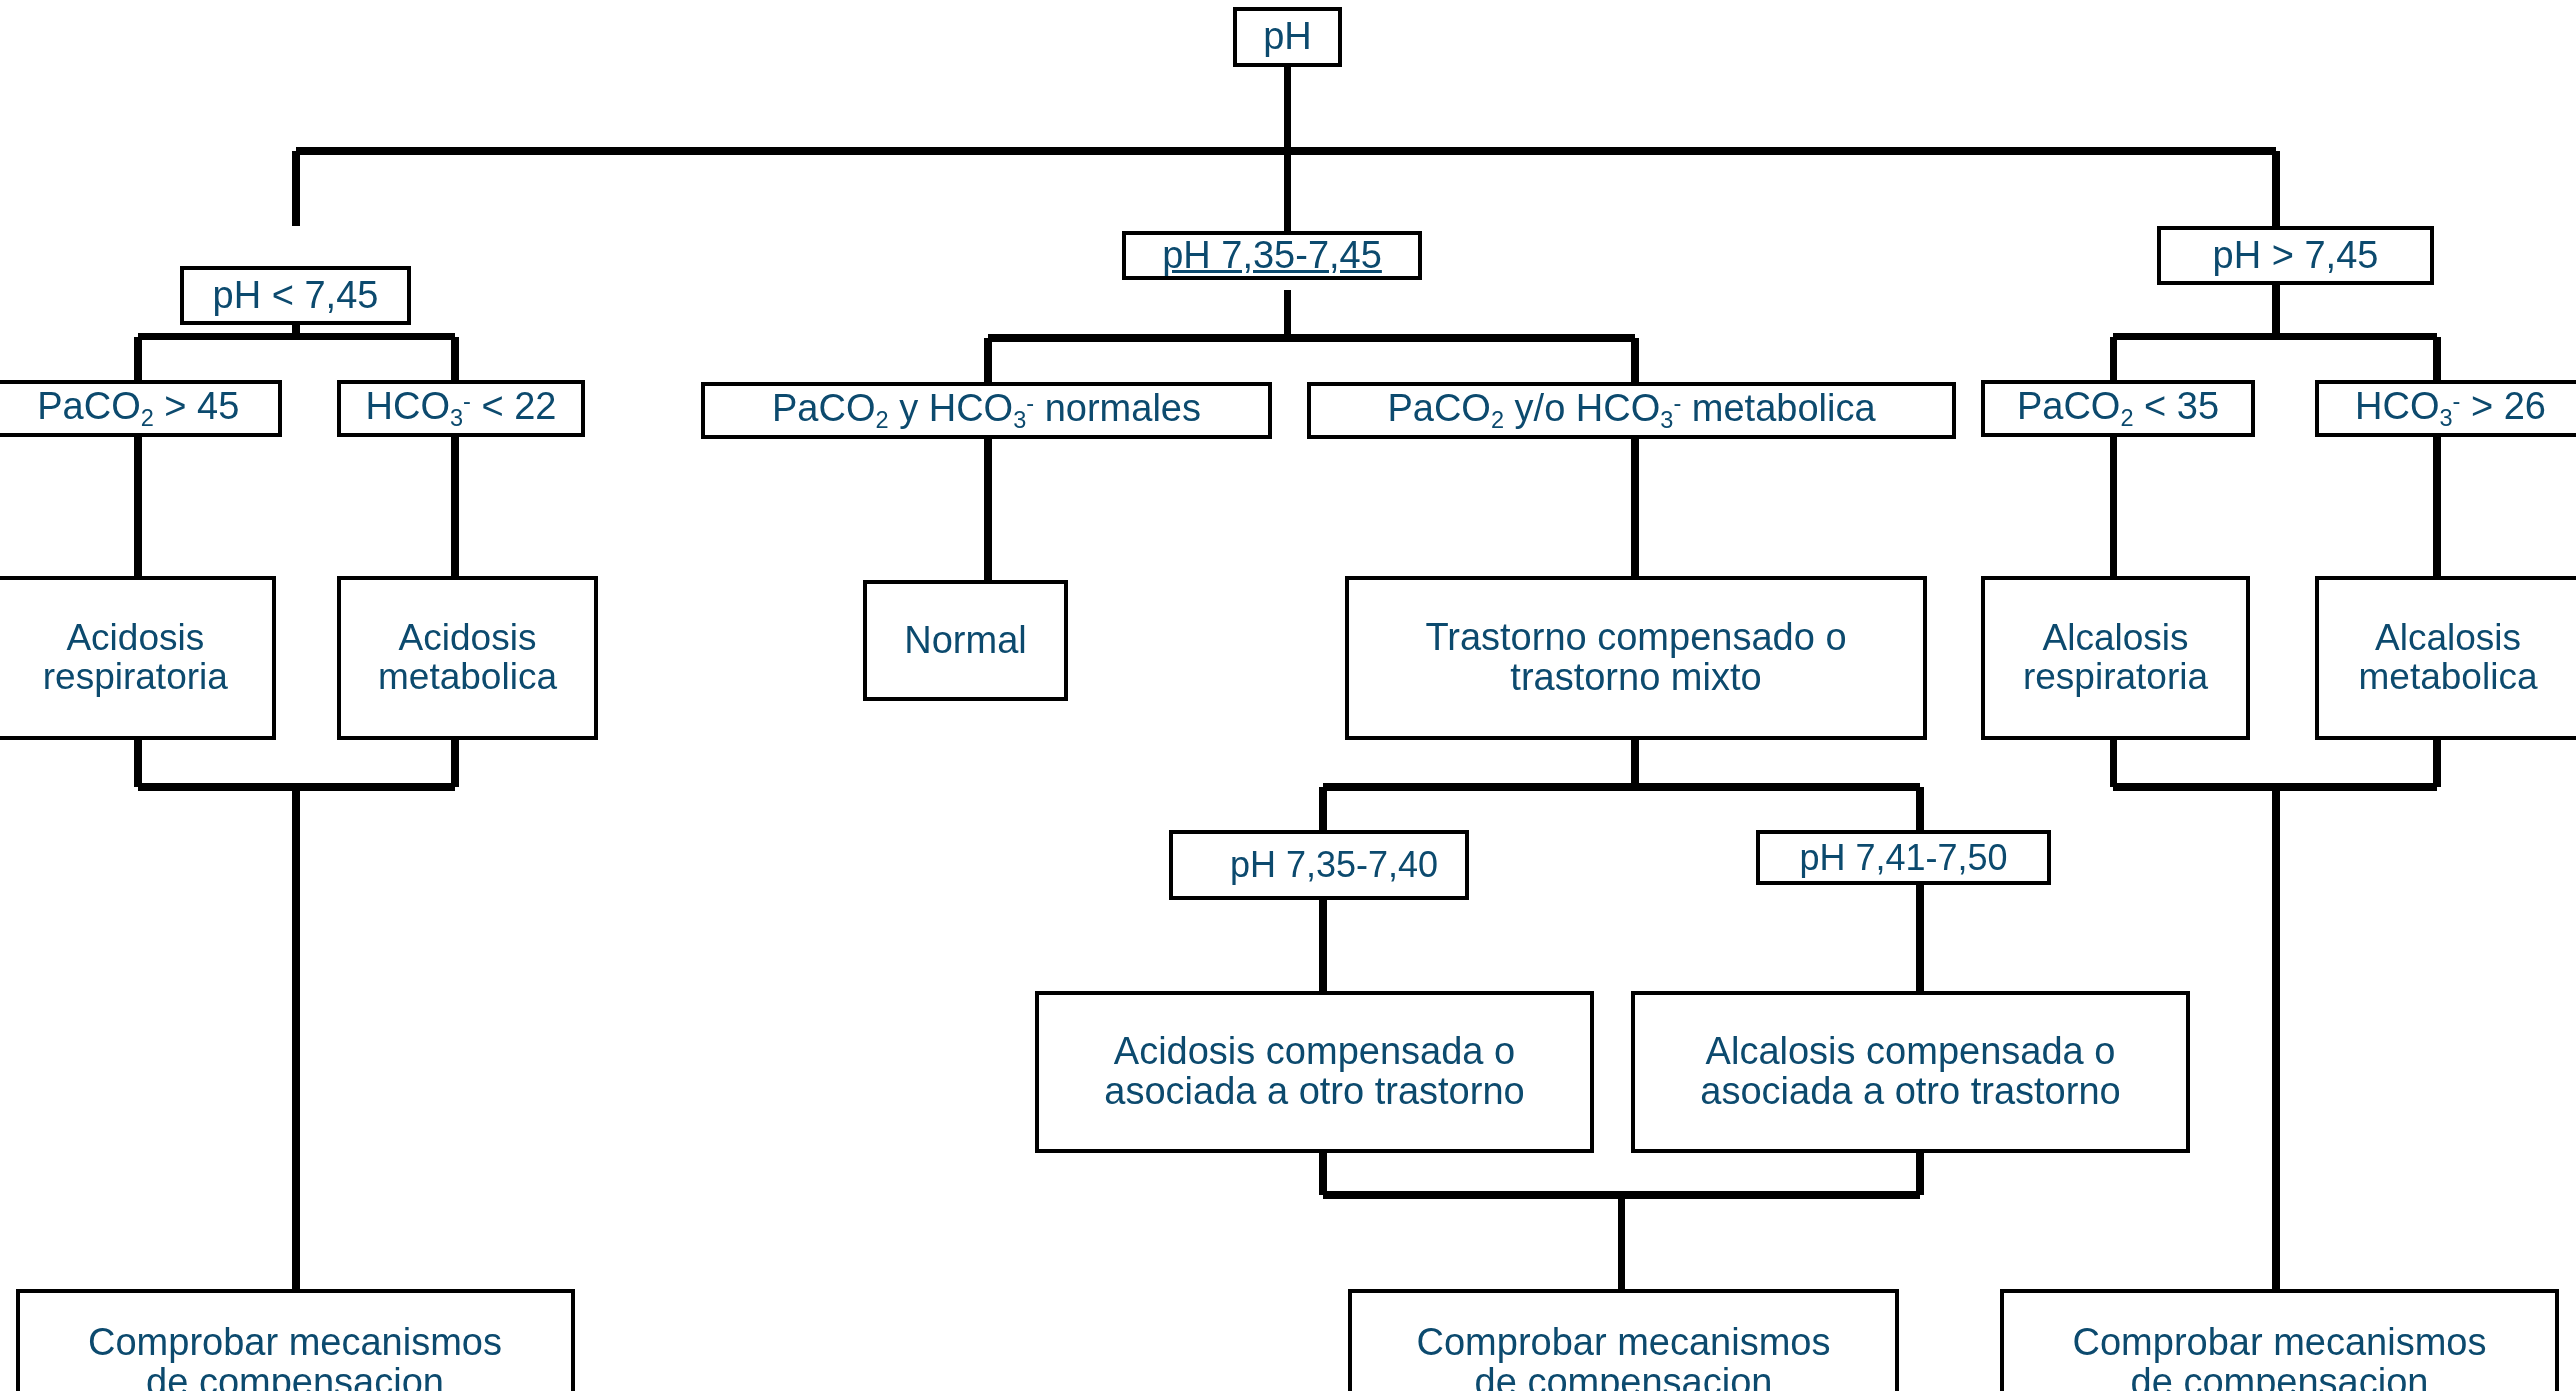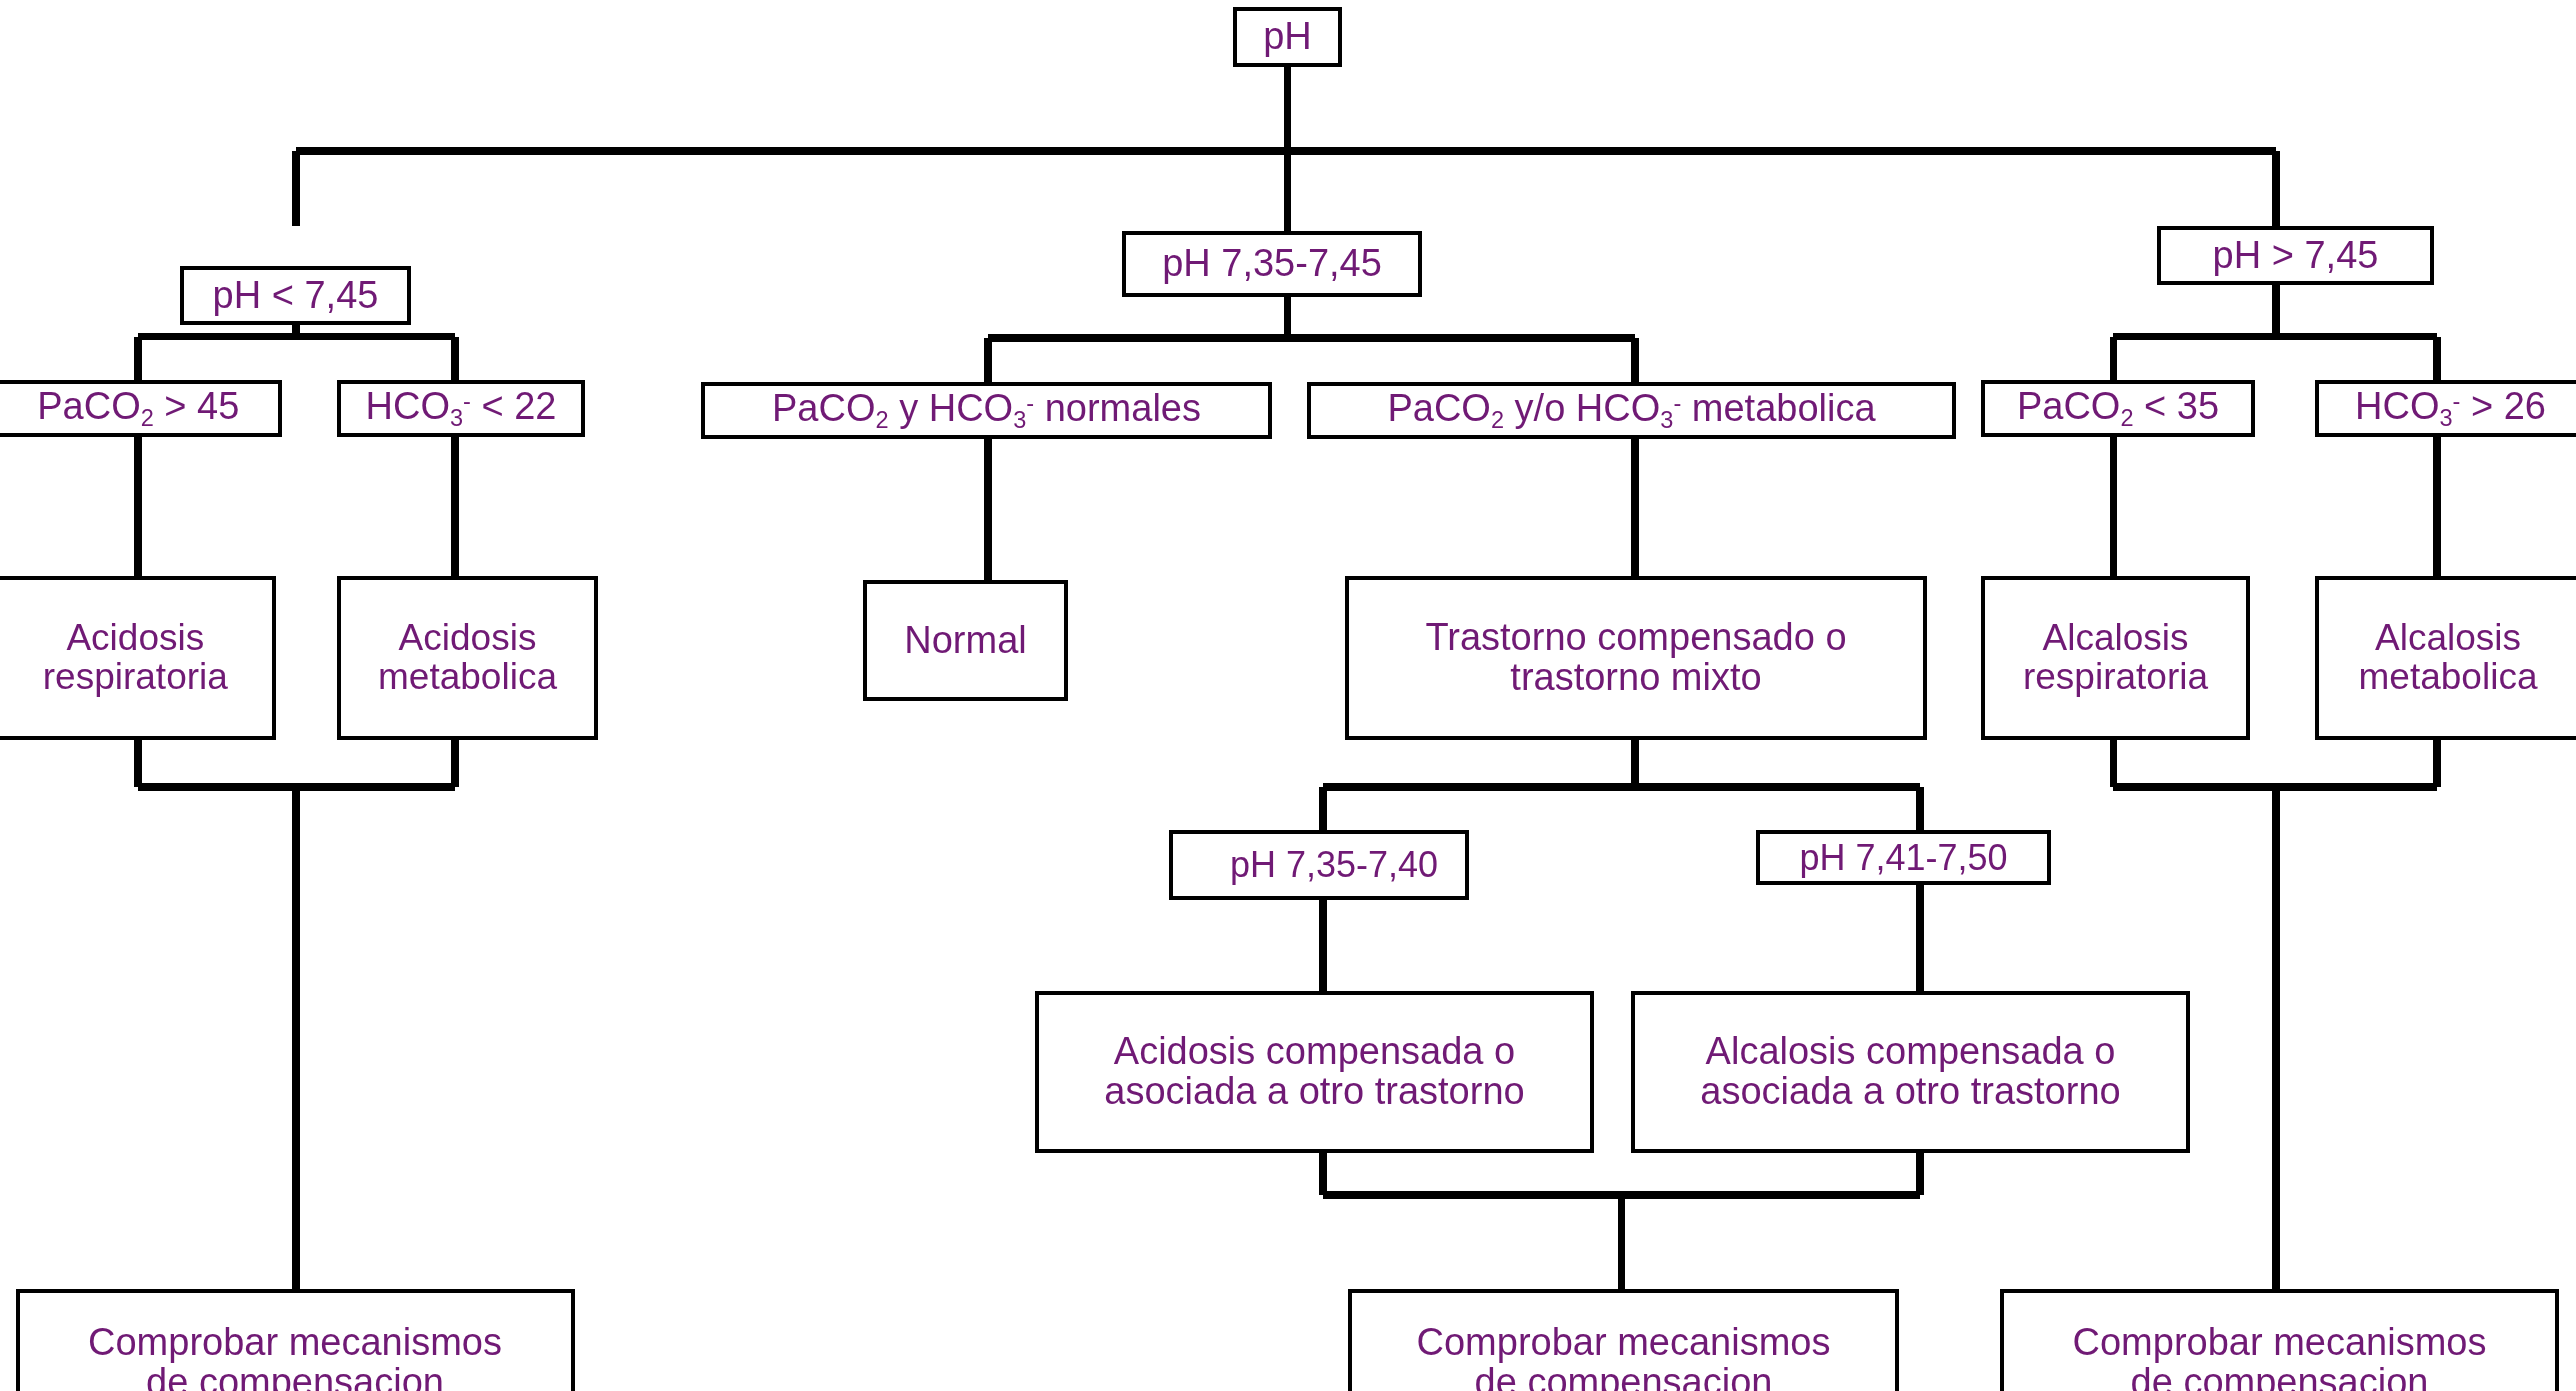--- a/index.html
+++ b/index.html
@@ -1,21 +1,21 @@
 <!DOCTYPE html>
 <html style="font-size:14px"><head>
 <meta charset="utf-8">
 <style>
   html,body{margin:0;padding:0;background:#ffffff;}
   body{font-family:"Liberation Sans", sans-serif;}
   #stage{position:relative;width:2576px;height:1392px;background:#fff;overflow:hidden;}
   svg#wires{position:absolute;left:0;top:0;width:2576px;height:1392px;}
   .node{position:absolute;box-sizing:border-box;border:4.3px solid #000;background:#fff;
         display:flex;align-items:center;justify-content:center;text-align:center;
-        color:#701a75;line-height:1.05;}
+        color:#0c4a6e;line-height:1.05;}
   .node .txt{display:block;padding:0 5.2px;white-space:nowrap;}
   .node.wrap .txt{white-space:normal;}
   sub{font-size:0.62em;vertical-align:-0.28em;}
   sup{font-size:0.62em;vertical-align:0.42em;}
 </style>
 </head>
 <body>
 
 <div id="stage">
 
@@ -79,21 +79,21 @@
   </svg>
 
   <div class="node" style="left:1233px;top:7px;width:109px;height:60px;font-size:38px;">
     <span class="txt">pH</span>
   </div>
 
   <div class="node" style="left:180px;top:226px;width:231px;height:59px;font-size:38px;margin-top:40px;">
     <span class="txt">pH &lt; 7,45</span>
   </div>
 
-  <div class="node" style="left:1122px;top:231px;width:300px;height:66px;font-size:38px;">
+  <div class="node" style="left:1122px;top:231px;width:300px;height:49px;font-size:38px;text-decoration:underline;">
     <span class="txt">pH 7,35-7,45</span>
   </div>
 
   <div class="node" style="left:2157px;top:226px;width:277px;height:59px;font-size:38px;">
     <span class="txt">pH &gt; 7,45</span>
   </div>
 
   <div class="node" style="left:-5.2px;top:380px;width:287px;height:57px;font-size:38px;">
     <span class="txt">
       <span>PaCO</span><sub>2</sub><span> &gt; 45</span>

